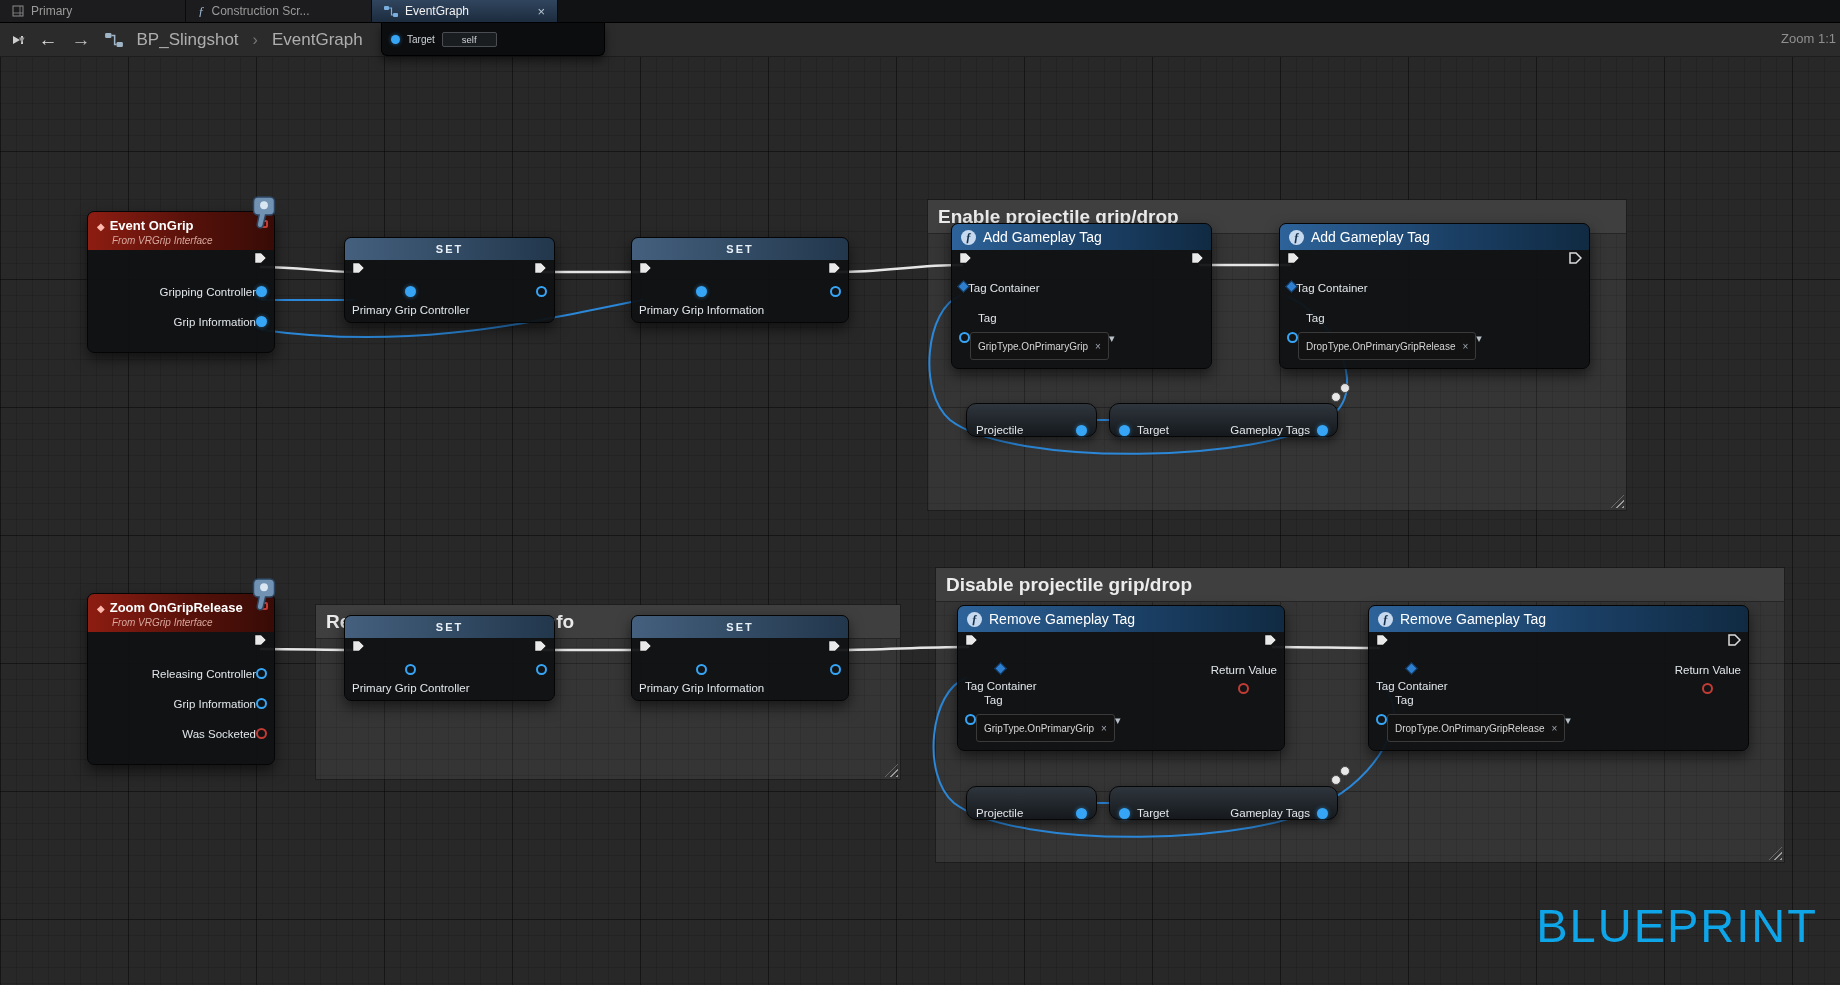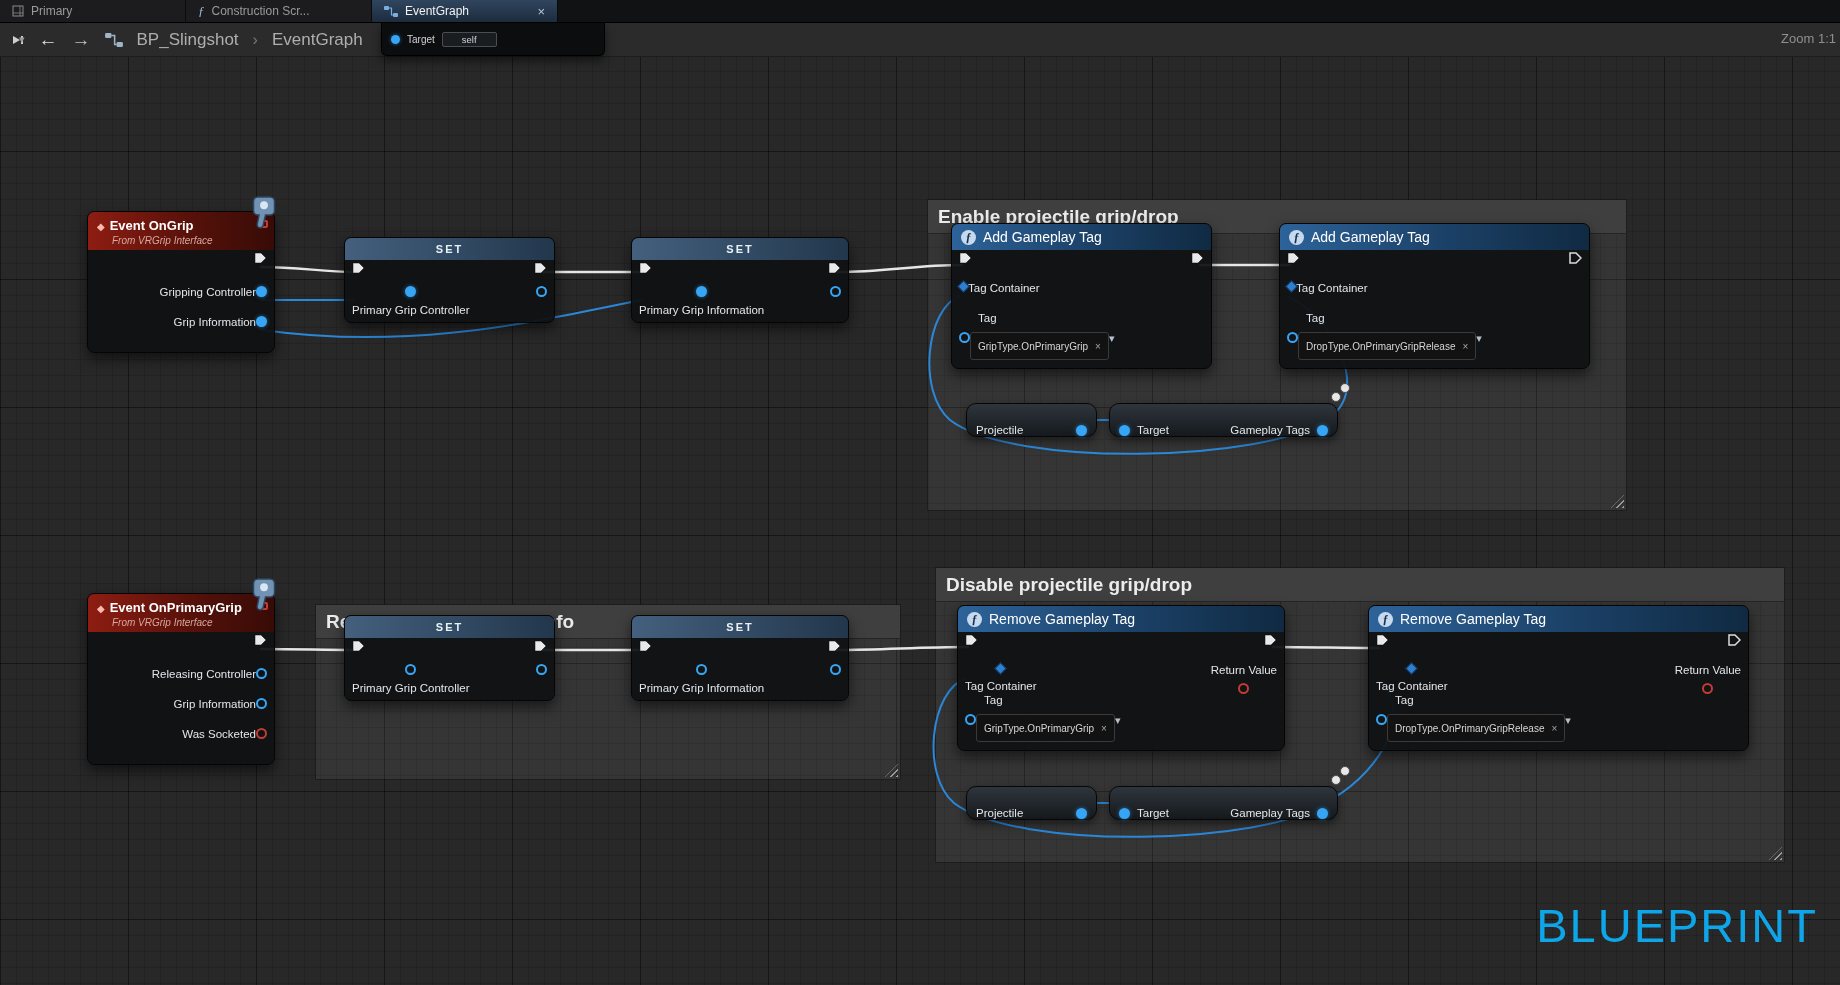--- a/index.html
+++ b/index.html
@@ -280,21 +280,21 @@
   <div class="pill" style="left:1109px;top:403px;width:229px">
     <span class="obj filled pin"></span>
     <span class="plabel">Target</span>
     <span class="spacer"></span>
     <span class="plabel">Gameplay Tags</span>
     <span class="obj filled pin"></span>
   </div>
 
   <div class="node ev" style="left:87px;top:593px;width:188px">
     <div class="hdr ev-hdr">
-      <div><span class="ev-glyph">◆</span><span class="ev-title">Event OnPrimaryGrip</span></div>
+      <div><span class="ev-glyph">◆</span><span class="ev-title">Zoom OnGripRelease</span></div>
       <div class="ev-sub">From VRGrip Interface</div>
       <span class="delegate"></span>
     </div>
     <div class="row right r-exec">
         <span class="pex filled pin"><svg viewBox="0 0 13 12" width="13" height="12">
             <path d="M1 1 L7 1 L12 6 L7 11 L1 11 Z"></path>
           </svg></span>
       </div>
     <div class="row right r-data">
         <span class="plabel">Releasing Controller</span>

